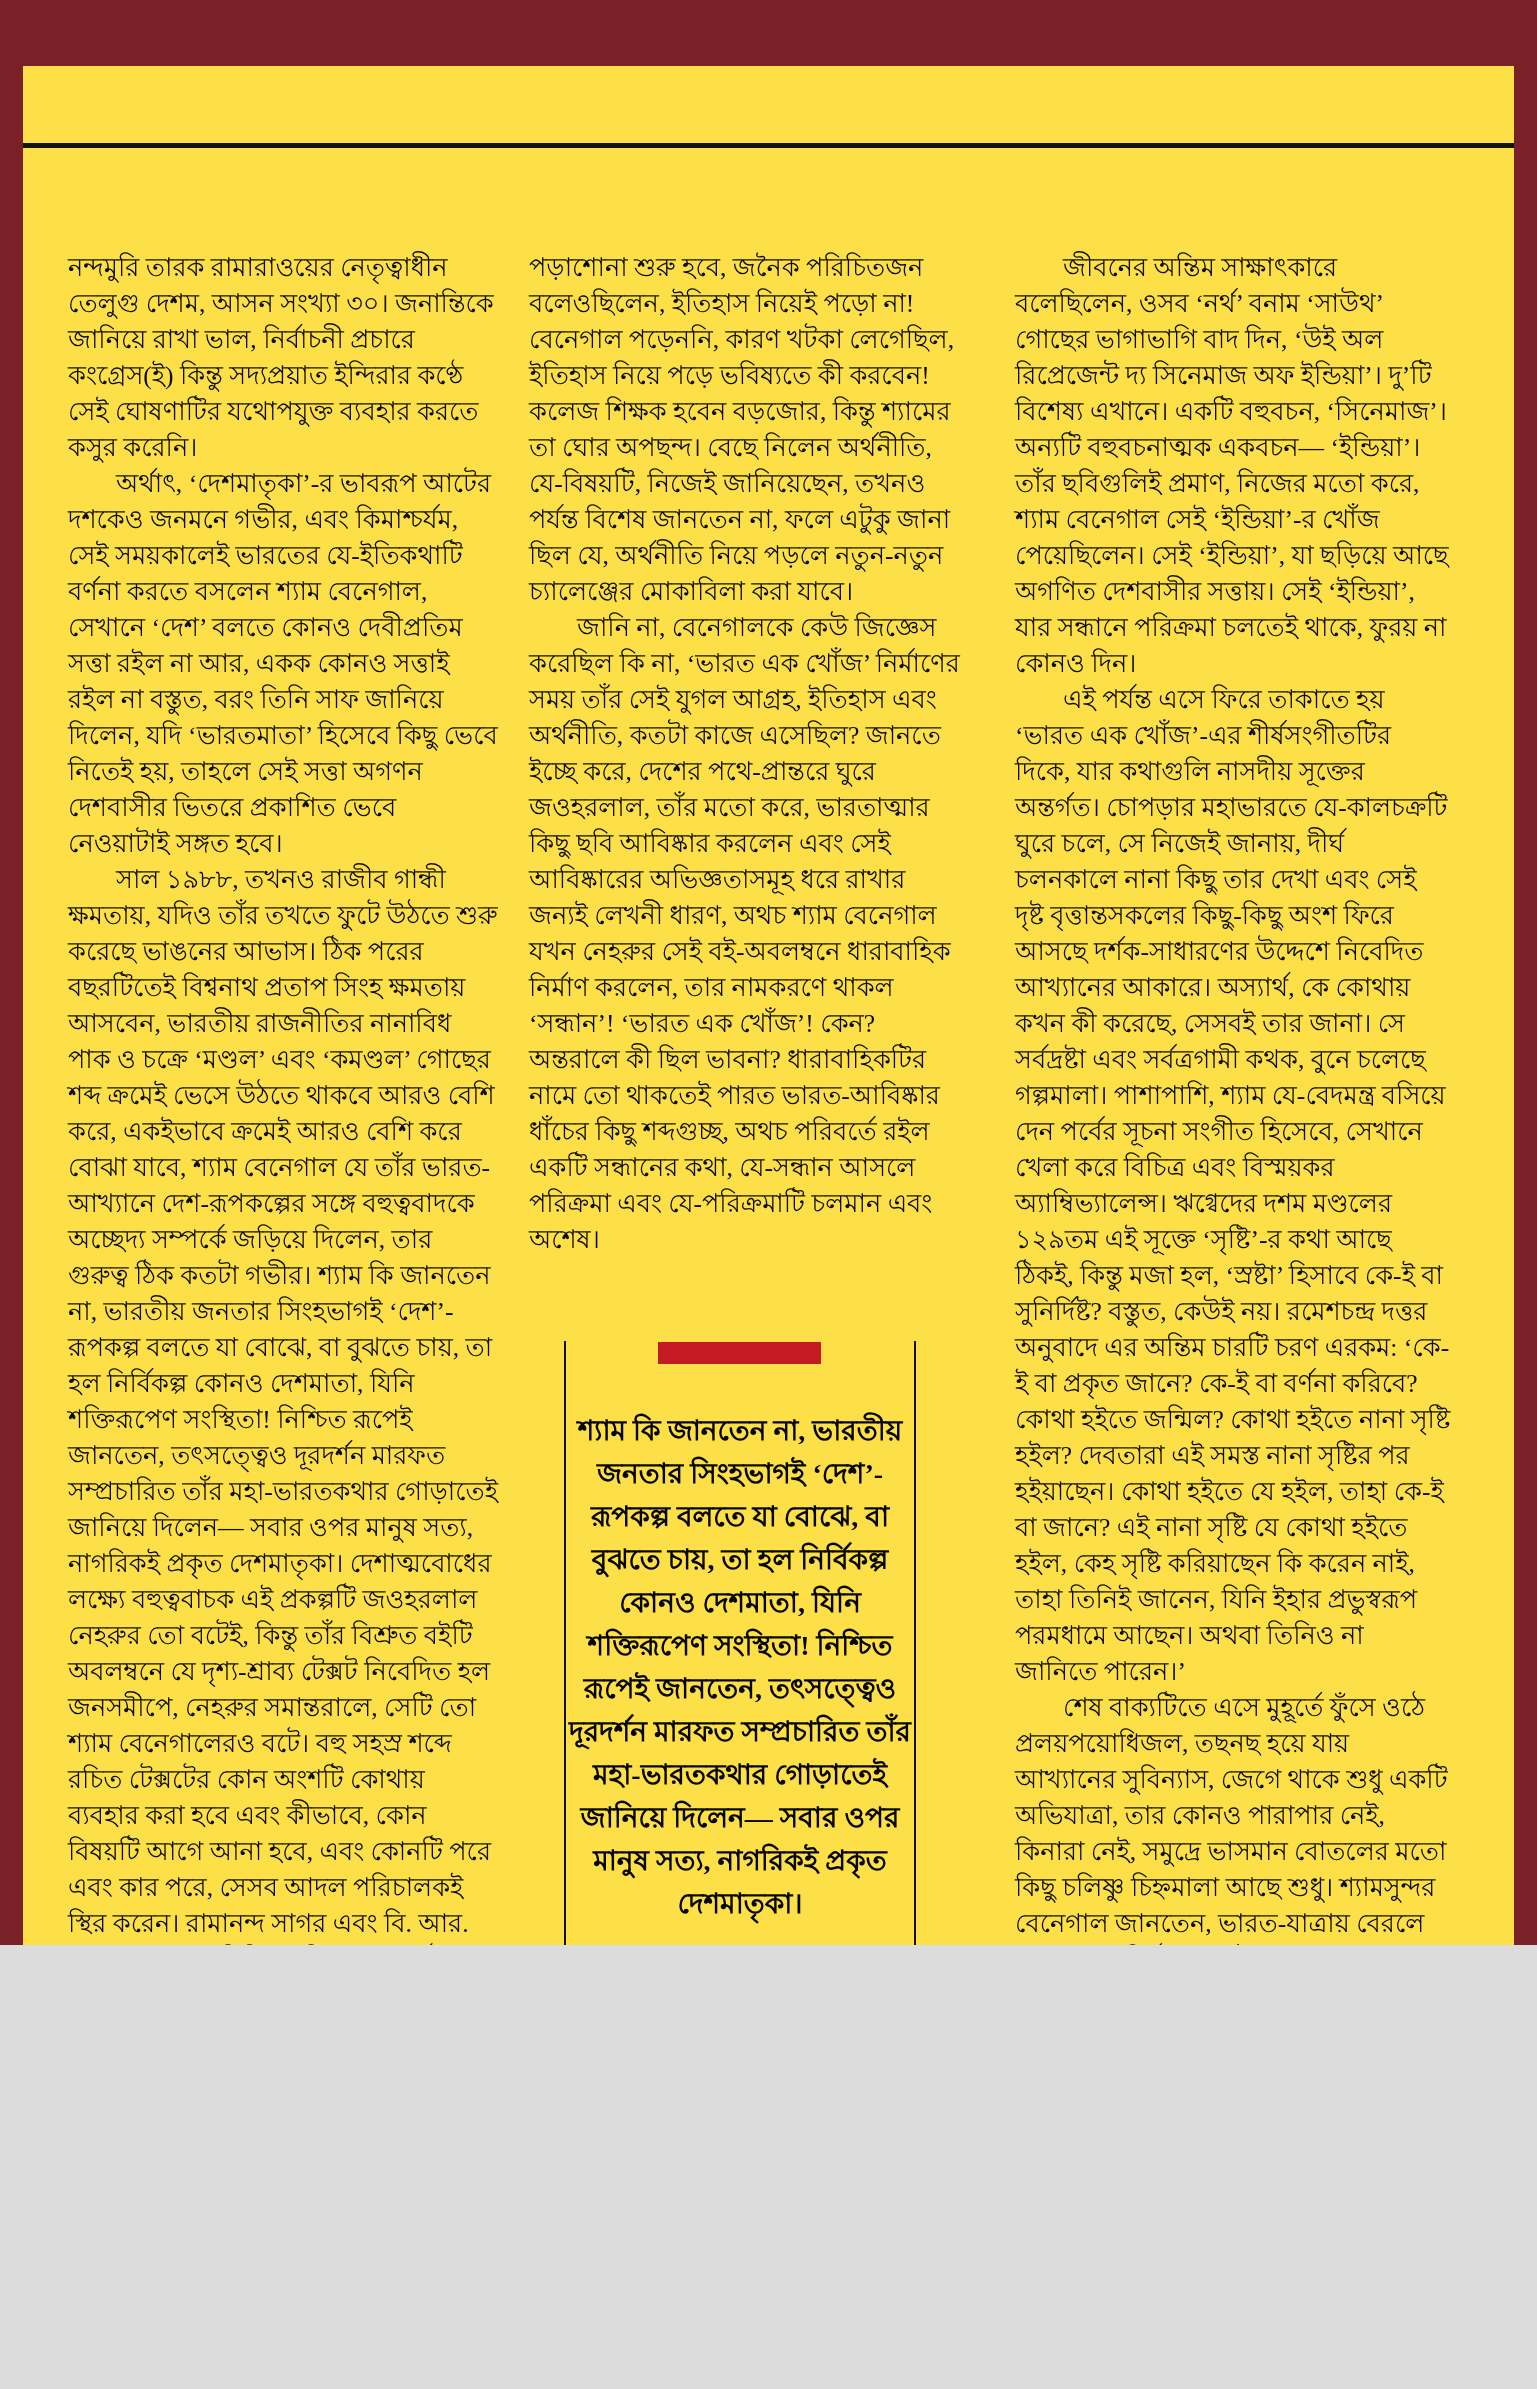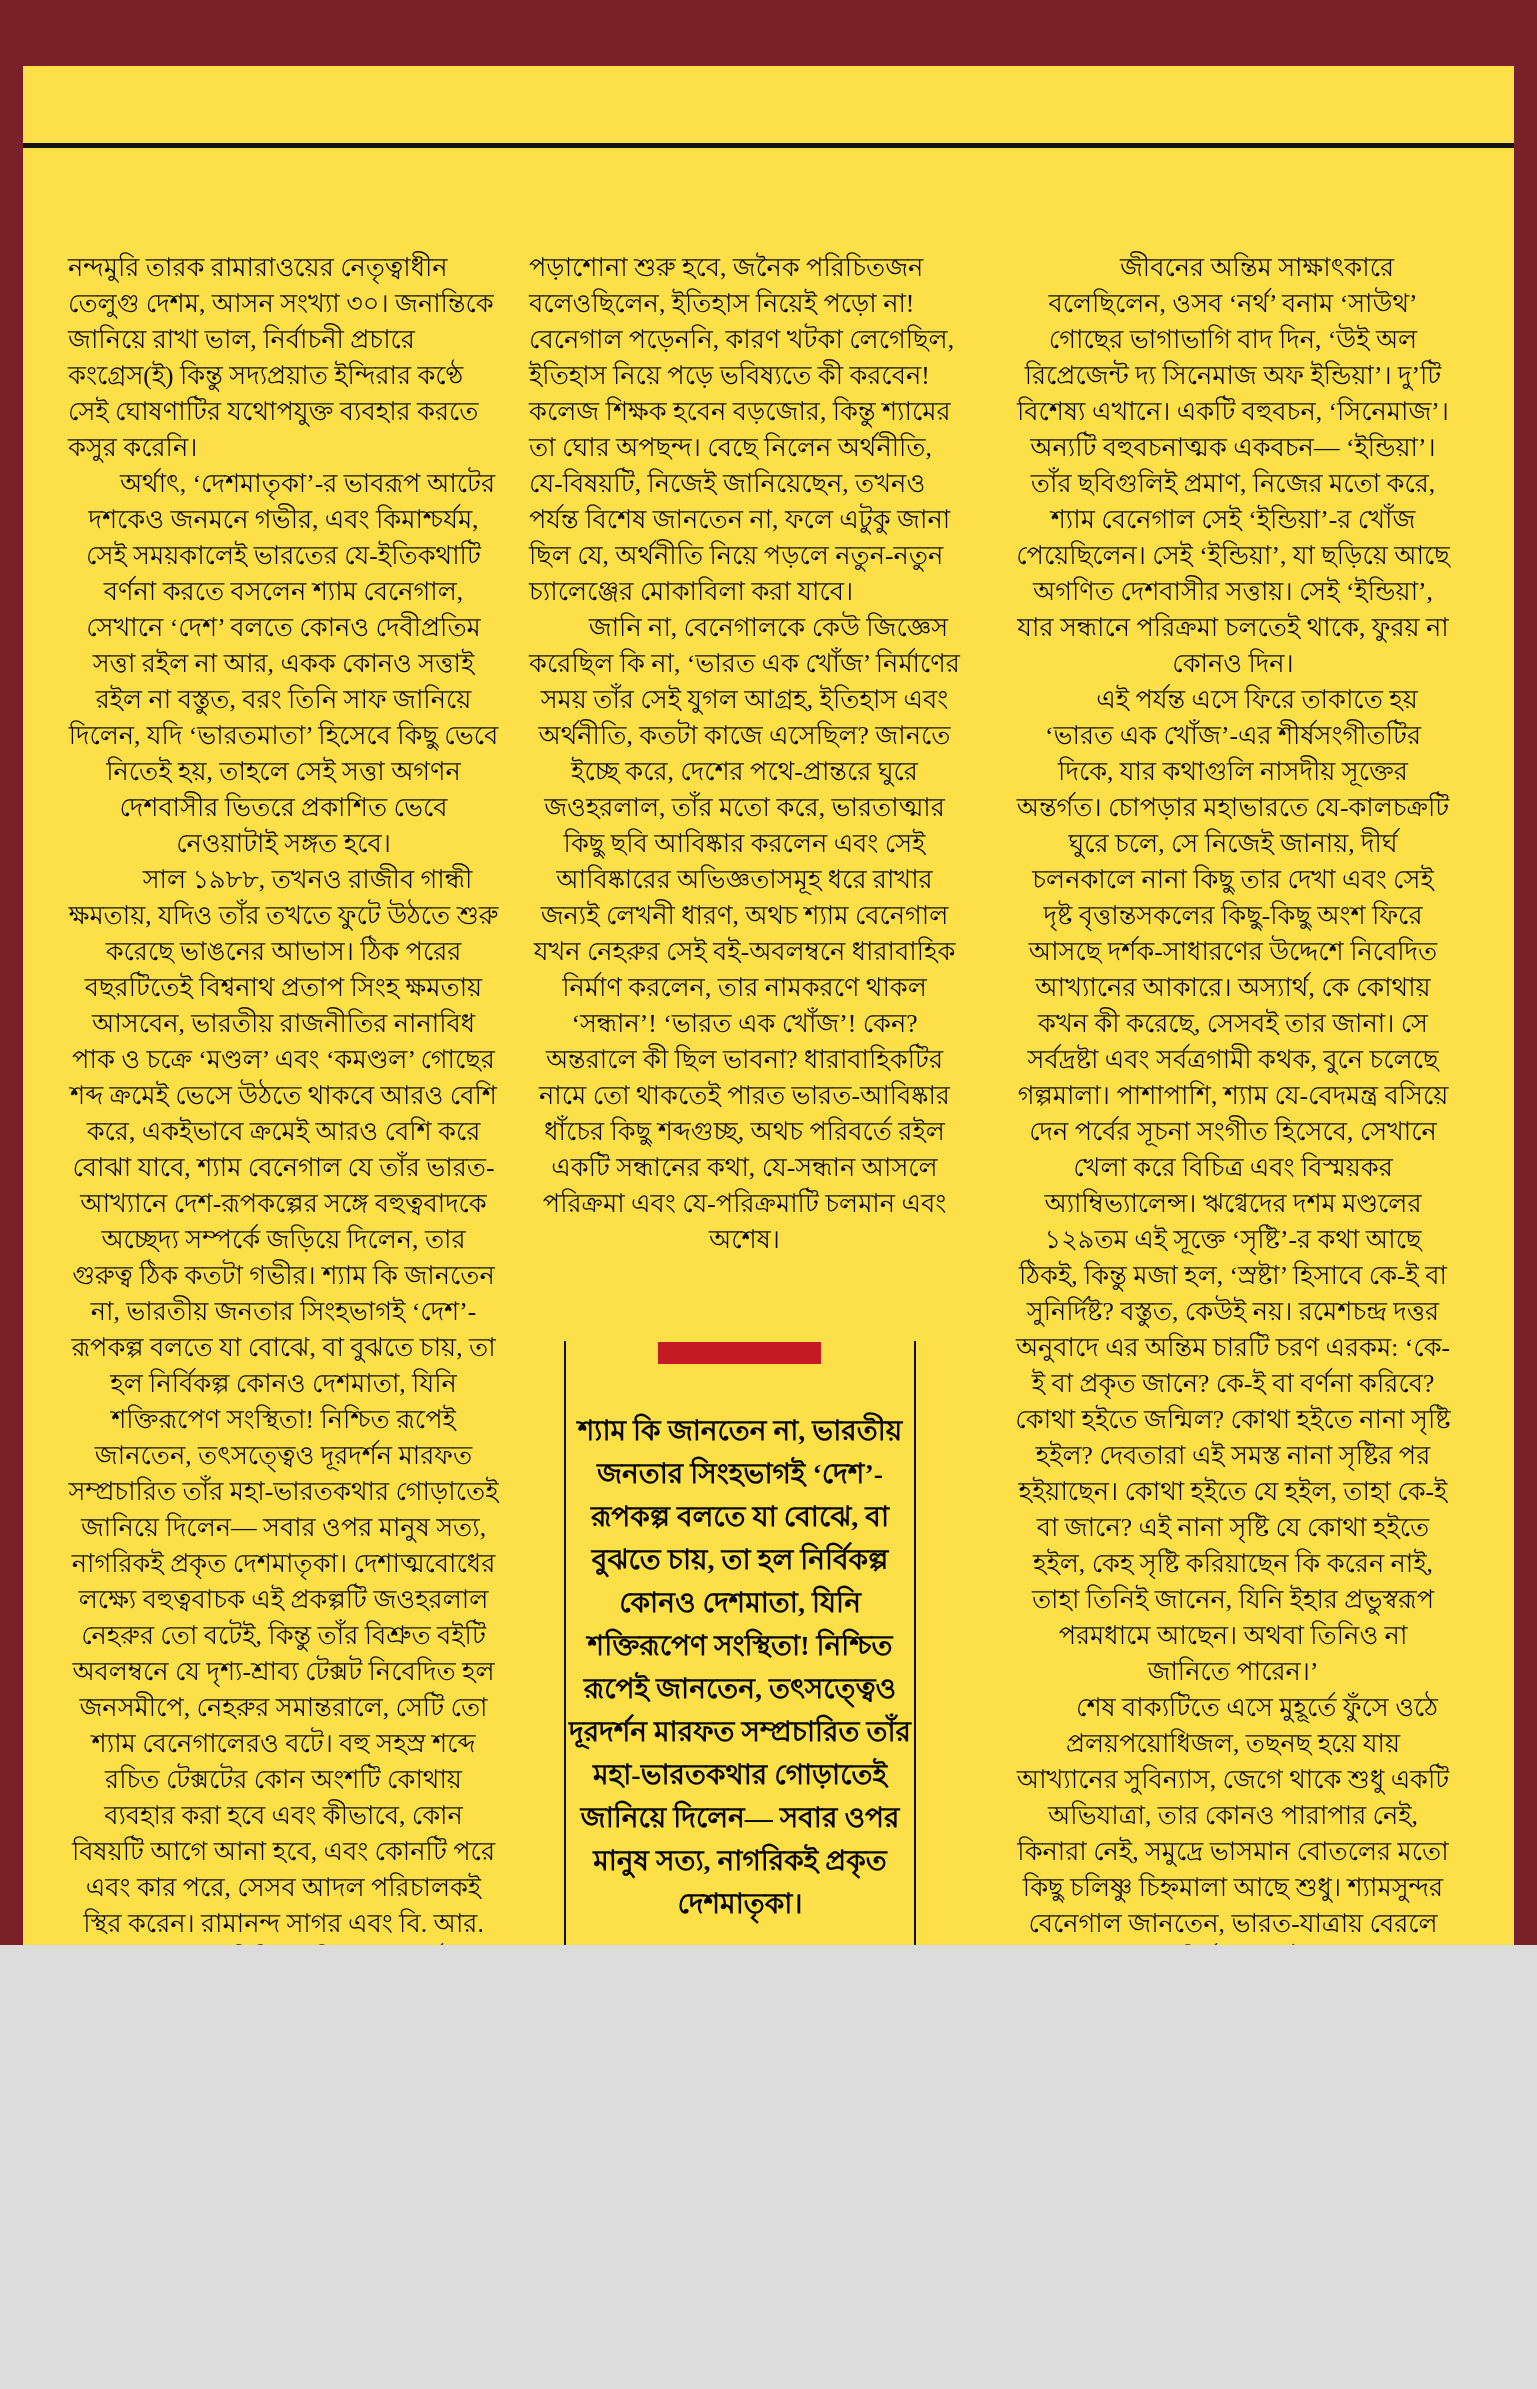--- a/index.html
+++ b/index.html
@@ -11,21 +11,21 @@
   .frame-top{left:0;top:0;width:1538px;height:66px;}
   .frame-bottom{left:0;top:2356px;width:1538px;height:33px;}
   .frame-left{left:0;top:0;width:23px;height:2389px;}
   .frame-right{left:1514px;top:0;width:23px;height:2389px;}
   .top-rule{position:absolute;left:23px;top:143px;width:1491px;height:4.7px;background:#141414;}
   .col{position:absolute;top:250px;font-size:25.6px;line-height:36px;}
   .col-1{left:68px;width:431px;}
   .col-2{left:529px;width:431px;}
   .col-3{left:1015px;width:436px;}
   .para{margin:0;text-align:left;}
-  .para.indent{text-indent:48px;text-align:center;}
+  .para.indent{text-indent:48px;}
   .quote-rule-v{position:absolute;top:1341px;width:1.6px;height:851px;background:#111111;}
   .quote-rule-left{left:564px;}
   .quote-rule-right{left:914px;}
   .quote-rule-bottom{position:absolute;left:564px;top:2190px;width:351px;height:2.3px;background:#111111;}
   .red-bar{position:absolute;background:#c41a24;}
   .red-bar-top{left:658px;top:1342px;width:163px;height:22px;}
   .red-bar-bottom{left:655px;top:2110px;width:169px;height:25px;}
   .pull-quote{
     position:absolute;left:568px;top:1409px;width:344px;
     font-size:28px;line-height:43px;font-weight:bold;text-align:center;color:#050505;

